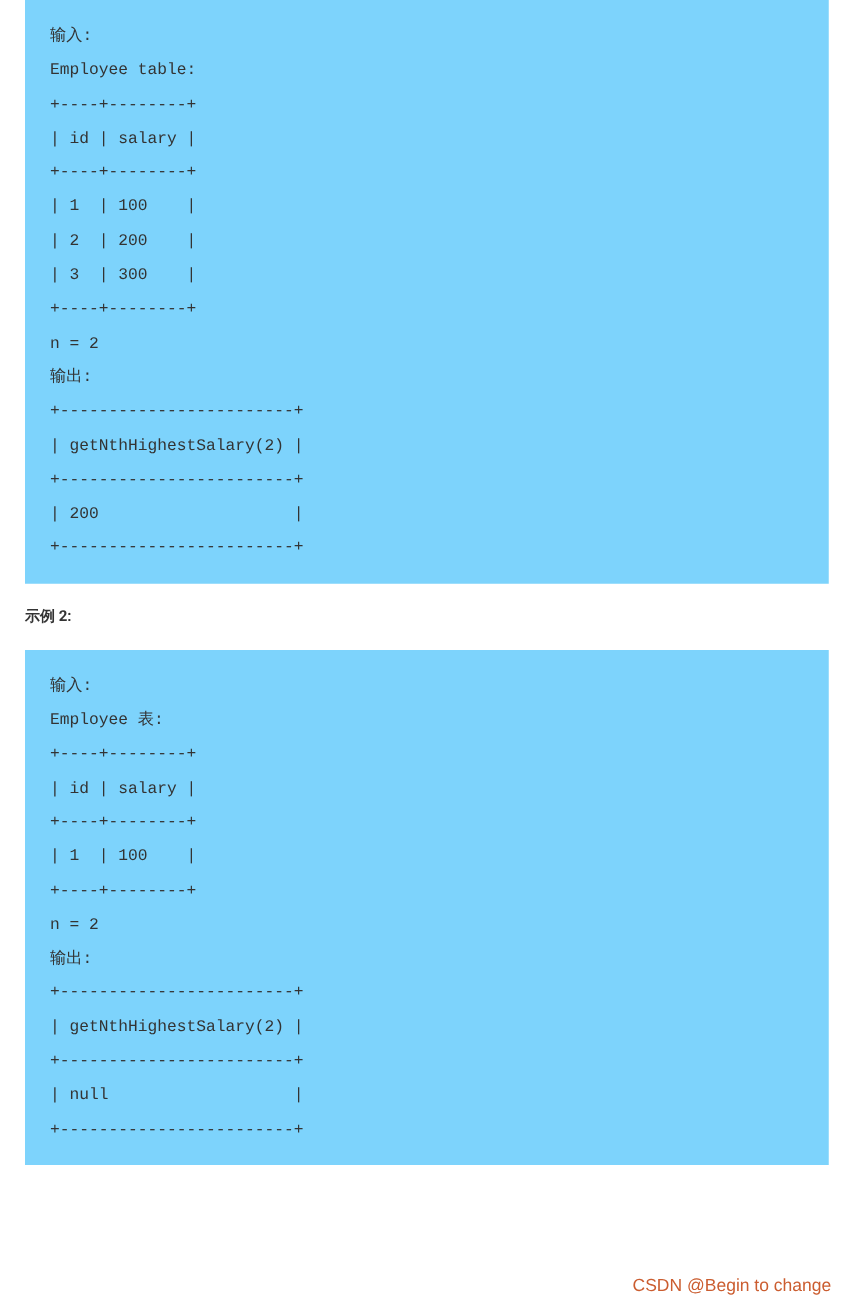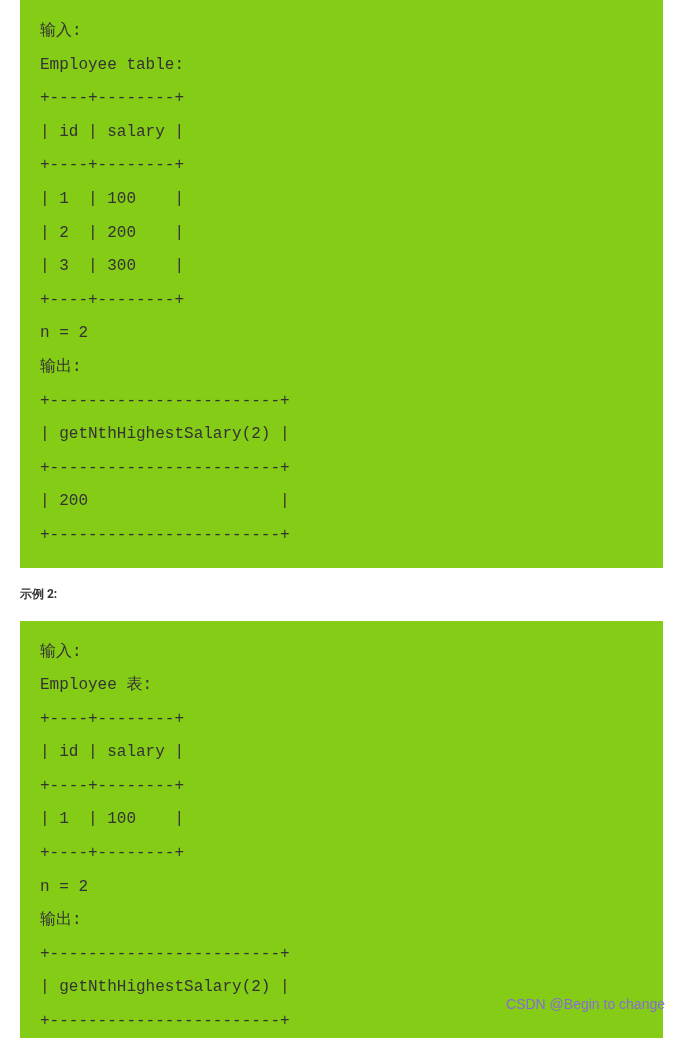--- a/index.html
+++ b/index.html
@@ -8,41 +8,41 @@
       box-sizing: border-box;
     }
     body {
       font-family: -apple-system, BlinkMacSystemFont, "Segoe UI", Roboto, "Helvetica Neue", Arial, sans-serif;
       background: #ffffff;
       color: #333;
       padding: 0;
       width: 683px;
     }
     .code-block {
-      background: #84cc16;
+      background: #7dd3fc;
       padding: 15px 20px;
       margin: 0 20px;
       font-family: "SFMono-Regular", Consolas, "Liberation Mono", Menlo, monospace;
-      font-size: 16px;
+      font-size: 13px;
       line-height: 2.1;
       color: #333;
       white-space: pre;
       overflow-x: auto;
     }
     .example-label {
       font-weight: 700;
       font-size: 12px;
       color: #333;
       padding: 18px 20px;
     }
     .watermark {
       position: fixed;
-      bottom: 26px;
+      bottom: 2px;
       right: 18px;
-      color: #8b5cf6;
+      color: #c2410c;
       font-size: 14px;
       font-family: -apple-system, BlinkMacSystemFont, sans-serif;
       opacity: 0.85;
     }
   </style>
 </head>
 <body>
 
 <div class="code-block">输入: 
 Employee table:

